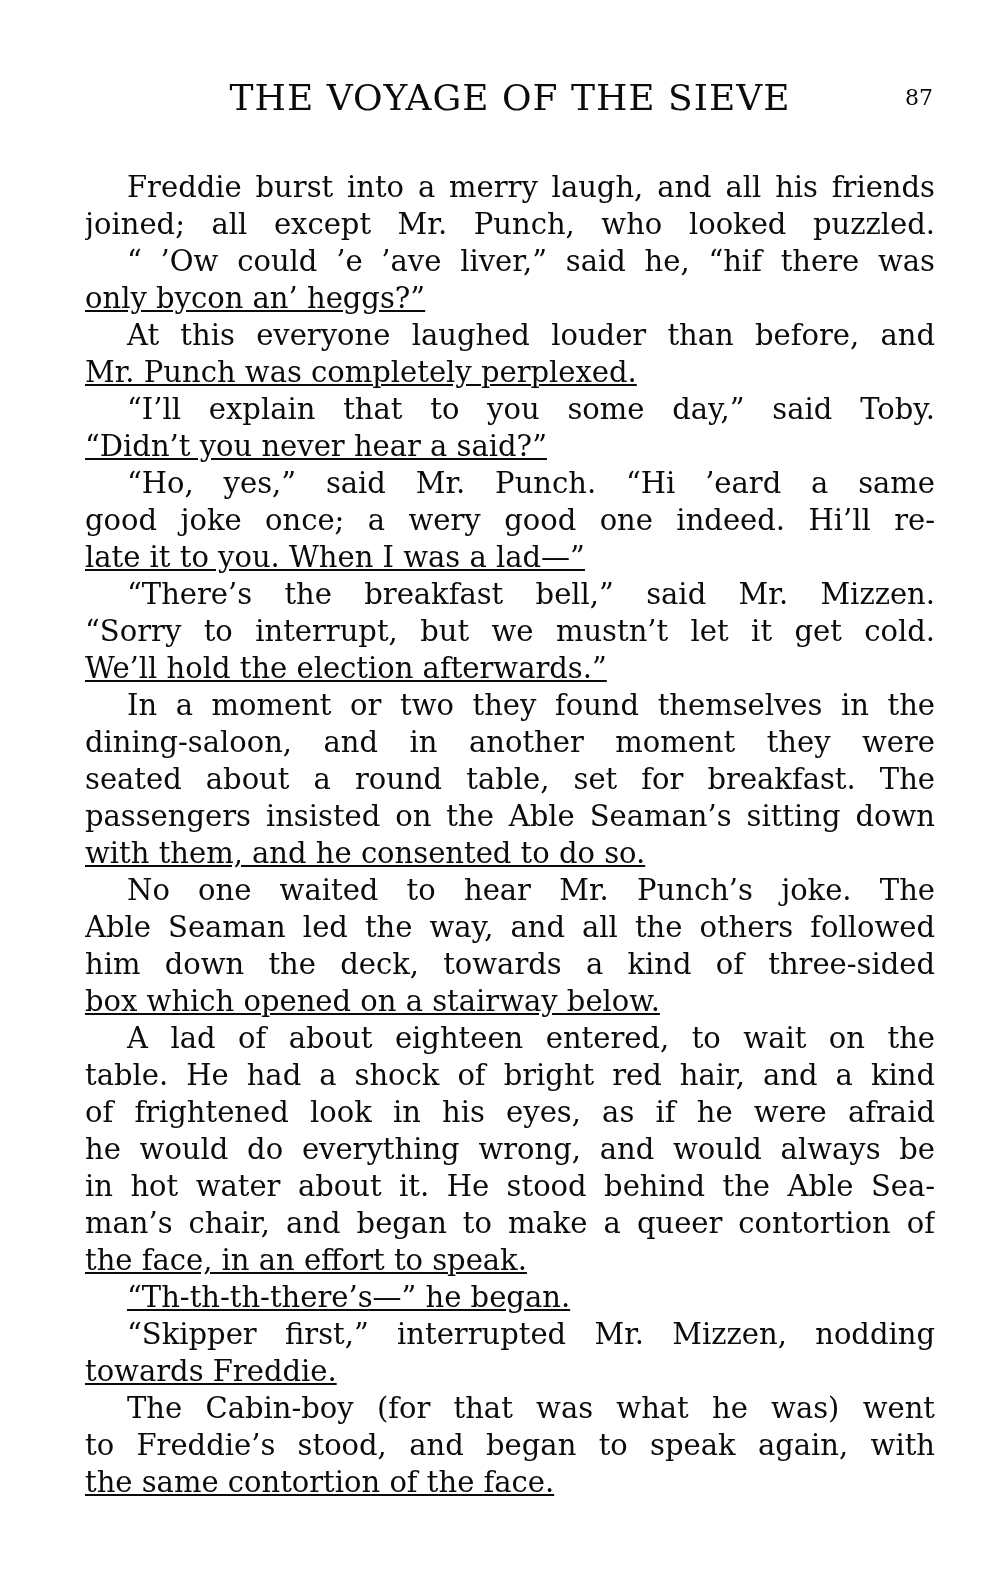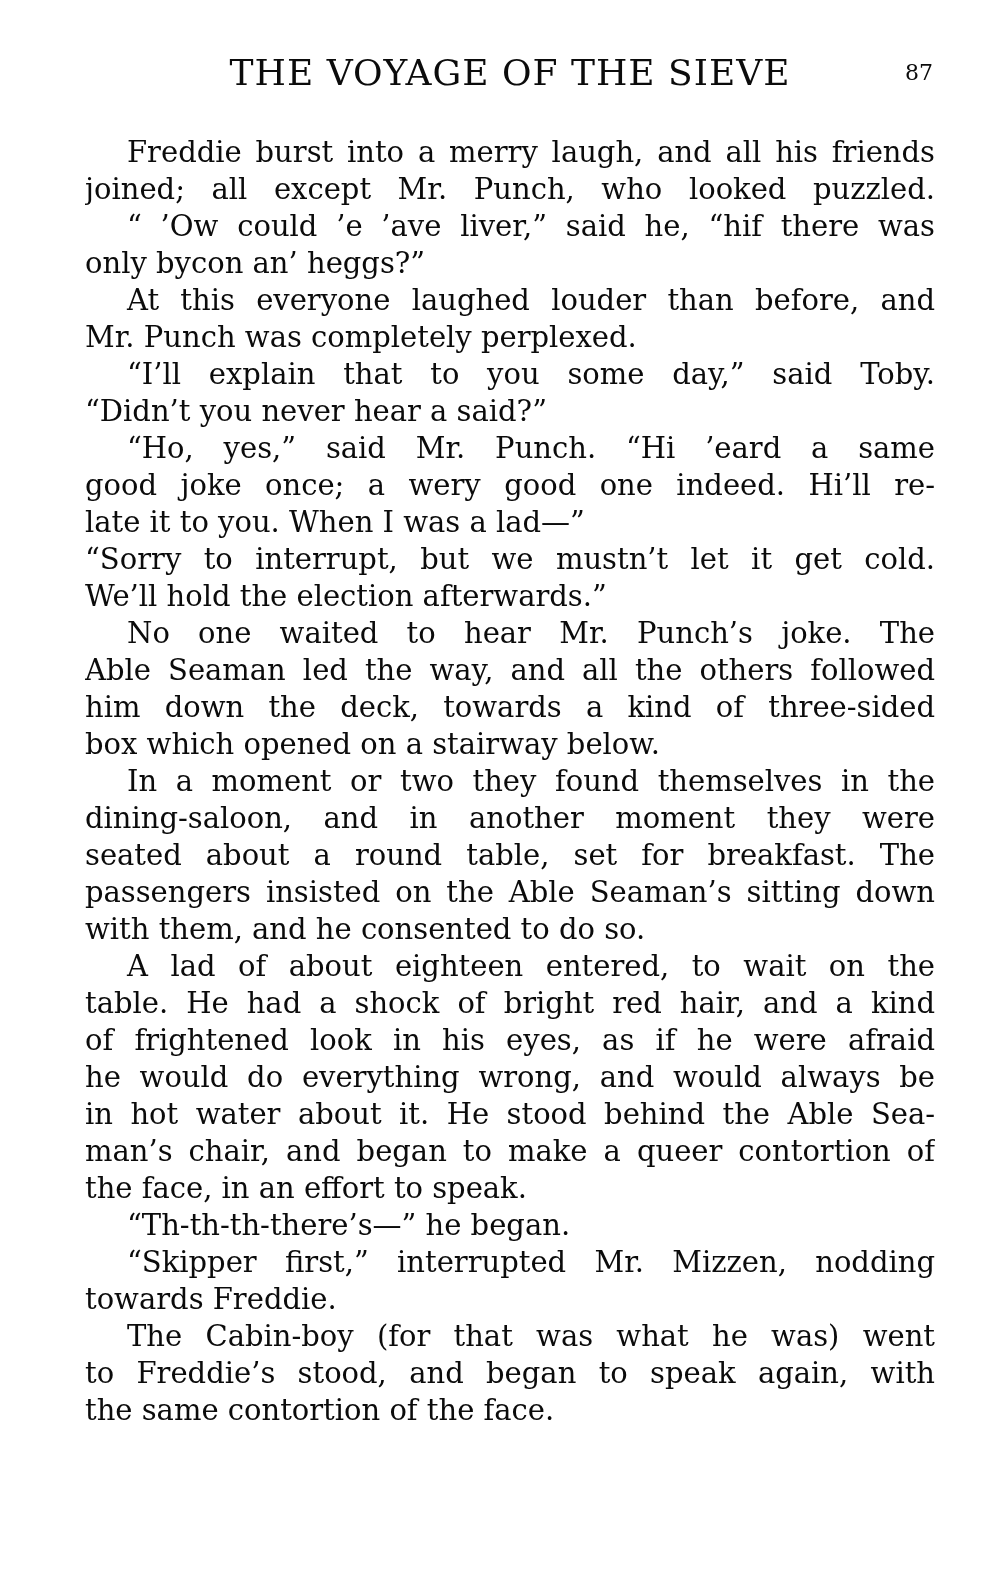--- a/index.html
+++ b/index.html
@@ -16,60 +16,61 @@
     overflow: hidden;
   }
   .page {
     position: absolute;
     left: 85px;
     top: 0;
     width: 850px;
   }
   header.running-head {
     position: relative;
-    margin-top: 50px;
+    margin-top: 75px;
     height: 46px;
   }
   .running-title {
     margin: 0;
     font-size: 36px;
     font-weight: normal;
     letter-spacing: 1px;
     text-align: center;
     white-space: nowrap;
     line-height: 46px;
   }
   .page-number {
     position: absolute;
     right: 2px;
     top: 0;
     font-size: 22px;
     line-height: 46px;
   }
   main.page-text {
-    margin-top: 38px;
+    margin-top: 48px;
   }
   .para {
     margin: 0;
   }
   .line {
     font-size: 29px;
     line-height: 37px;
     white-space: normal;
     text-align: justify;
     text-align-last: justify;
     overflow: hidden;
     height: 37px;
   }
   .line.first {
     text-indent: 42px;
   }
   .line.lastline {
     text-align: left;
     text-align-last: left;
+    text-decoration: underline;
   }
 </style>
 </head>
 <body>
 
 <div class="page">
   <header class="running-head">
     <h1 class="running-title">THE VOYAGE OF THE SIEVE</h1>
     <span class="page-number">87</span>
   </header>
@@ -89,35 +90,36 @@
       <div class="para">
         <div class="line first">“I’ll explain that to you some day,” said Toby.</div>
         <div class="line lastline">“Didn’t you never hear a said?”</div>
       </div>
       <div class="para">
         <div class="line first">“Ho, yes,” said Mr. Punch.  “Hi ’eard a same</div>
         <div class="line">good joke once; a wery good one indeed.  Hi’ll re-</div>
         <div class="line lastline">late it to you.  When I was a lad—”</div>
       </div>
       <div class="para">
+        <div class="line first">“There’s the breakfast bell,” said Mr. Mizzen.</div>
         <div class="line">“Sorry to interrupt, but we mustn’t let it get cold.</div>
         <div class="line lastline">We’ll hold the election afterwards.”</div>
-      </div>
-      <div class="para">
-        <div class="line first">No one waited to hear Mr. Punch’s joke.  The</div>
-        <div class="line">Able Seaman led the way, and all the others followed</div>
-        <div class="line">him down the deck, towards a kind of three-sided</div>
-        <div class="line lastline">box which opened on a stairway below.</div>
       </div>
       <div class="para">
         <div class="line first">In a moment or two they found themselves in the</div>
         <div class="line">dining-saloon, and in another moment they were</div>
         <div class="line">seated about a round table, set for breakfast.  The</div>
         <div class="line">passengers insisted on the Able Seaman’s sitting down</div>
         <div class="line lastline">with them, and he consented to do so.</div>
+      </div>
+      <div class="para">
+        <div class="line first">No one waited to hear Mr. Punch’s joke.  The</div>
+        <div class="line">Able Seaman led the way, and all the others followed</div>
+        <div class="line">him down the deck, towards a kind of three-sided</div>
+        <div class="line lastline">box which opened on a stairway below.</div>
       </div>
       <div class="para">
         <div class="line first">A lad of about eighteen entered, to wait on the</div>
         <div class="line">table.  He had a shock of bright red hair, and a kind</div>
         <div class="line">of frightened look in his eyes, as if he were afraid</div>
         <div class="line">he would do everything wrong, and would always be</div>
         <div class="line">in hot water about it.  He stood behind the Able Sea-</div>
         <div class="line">man’s chair, and began to make a queer contortion of</div>
         <div class="line lastline">the face, in an effort to speak.</div>
       </div>

